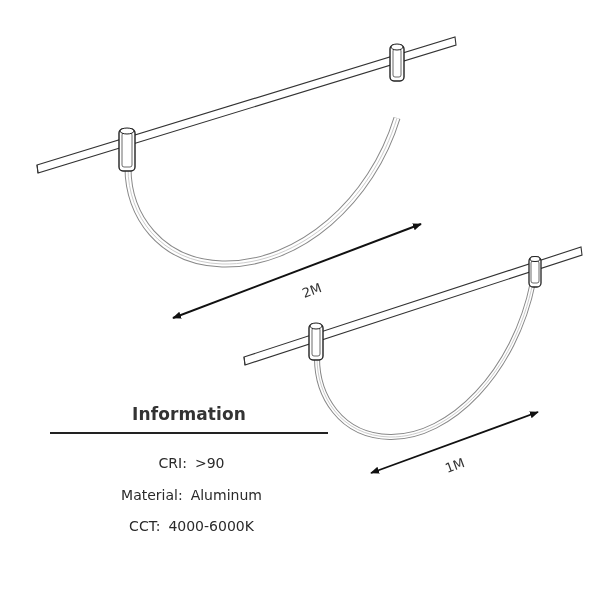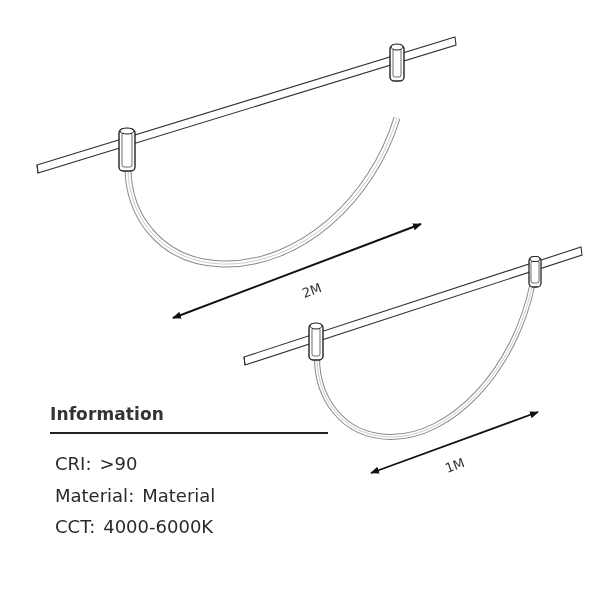--- a/index.html
+++ b/index.html
@@ -1,22 +1,22 @@
 <!DOCTYPE html>
 <html><head>
   <meta charset="utf-8">
   <style>
     html, body { margin:0; padding:0; background:#ffffff; }
     body { width:600px; height:600px; position:relative; overflow:hidden; font-family:"DejaVu Sans", sans-serif; }
     #diagram { position:absolute; left:0; top:0; width:600px; height:600px; }
     .dim-label { font-family:"DejaVu Sans", sans-serif; font-size:13px; fill:#333333; }
-    .info { position:absolute; left:50px; top:402px; width:278px; color:#2b2b2b; }
+    .info { position:absolute; left:50px; top:402px; width:278px; color:#2b2b2b;text-align:center; }
     .info-title { font-size:17px; line-height:24px; margin:0; padding-bottom:6px; border-bottom:2px solid #222222; color:#333333; letter-spacing:0.1px; }
     .info-list { list-style:none; margin:14px 0 0 5px; padding:0; }
-    .info-row { font-size:18px; line-height:31.5px; height:31.5px; color:#2a2a2a; white-space:nowrap; }
+    .info-row { font-size:14px; line-height:31.5px; height:31.5px; color:#2a2a2a; white-space:nowrap; }
     .info-row .sep { display:inline-block; width:8px; }
   </style>
 </head>
 <body>
 
 <svg id="diagram" viewBox="0 0 600 600" xmlns="http://www.w3.org/2000/svg">
   <defs>
     <marker id="arr" viewBox="0 0 10 10" refX="9" refY="5" markerWidth="9" markerHeight="9" orient="auto-start-reverse" markerUnits="userSpaceOnUse">
       <path d="M0,1 L10,5 L0,9 z" fill="#111"></path>
     </marker>
@@ -71,19 +71,19 @@
   </g>
 </svg>
 
 <div class="info">
   <h2 class="info-title">Information</h2>
   <ul class="info-list">
     <li class="info-row">
       <span>CRI:</span><span class="sep"></span><span>&gt;90</span>
     </li>
     <li class="info-row">
-      <span>Material:</span><span class="sep"></span><span>Material</span>
+      <span>Material:</span><span class="sep"></span><span>Aluminum</span>
     </li>
     <li class="info-row">
       <span>CCT:</span><span class="sep"></span><span>4000-6000K</span>
     </li>
   </ul>
 </div>
 
 </body></html>

